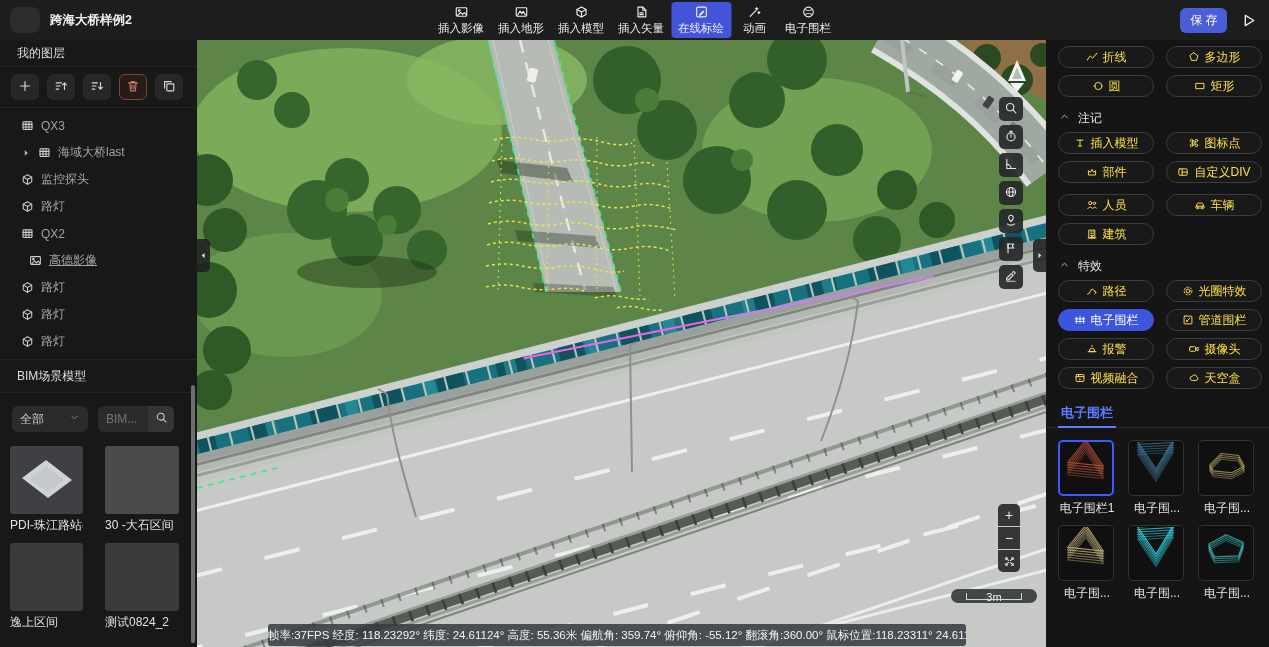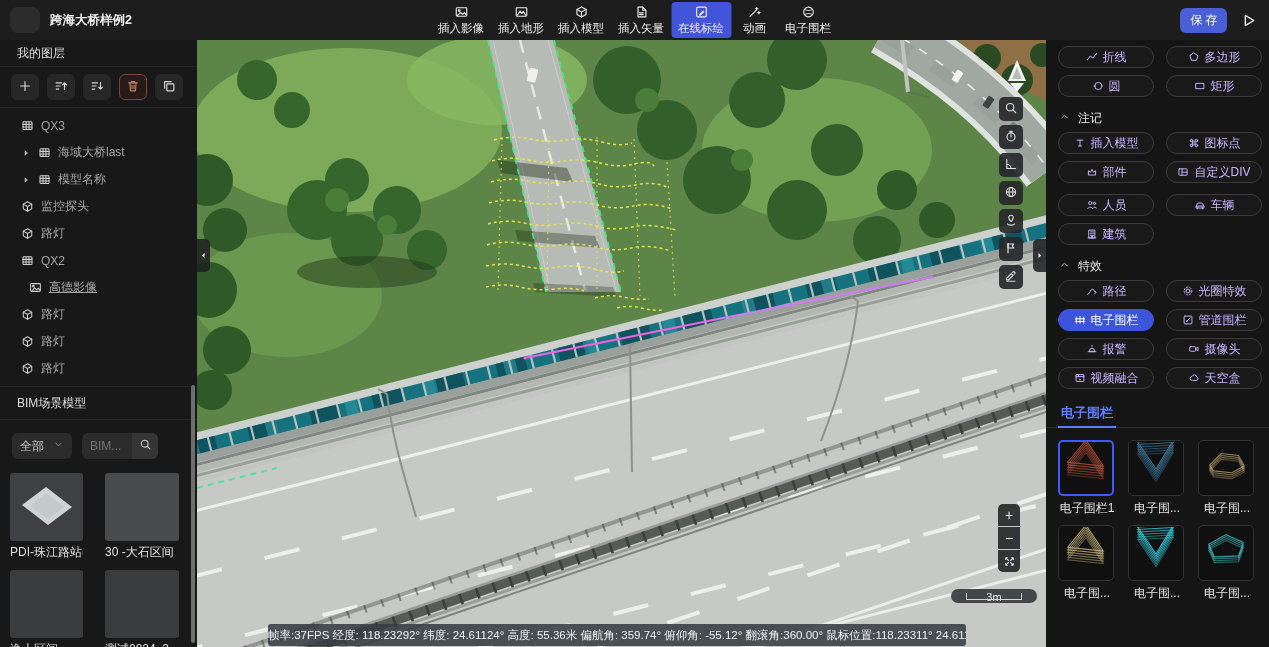--- a/index.html
+++ b/index.html
@@ -24,39 +24,39 @@
   .lp-toolbar { display:flex; gap:8px; padding:7px 11px; border-bottom:1px solid #262626; }
   .lbtn { width:28px; height:26px; background:#272727; border:1px solid #272727; border-radius:6px; color:#d9d9d9; display:flex; align-items:center; justify-content:center; cursor:pointer; padding:0; }
   .lbtn svg { width:14px; height:14px; }
   .lbtn.danger { border-color:#7c4437; background:#271b18; color:#c97b66; }
   .lp-tree { padding:4px 0; border-bottom:1px solid #262626; }
   .trow { height:27px; display:flex; align-items:center; gap:7px; color:#a3a3a3; cursor:pointer; }
   .trow .caret { display:flex; color:#b5b5b5; } .trow .caret svg { width:10px; height:10px; }
   .trow .licon { display:flex; color:#cdcdcd; } .trow .licon svg { width:13px; height:13px; }
   .lp-header2 { height:33px; line-height:33px; padding-left:17px; border-bottom:1px solid #262626; color:#dedede; }
   .lp-controls { display:flex; gap:10px; padding:13px 12px 2px; }
-  .lp-select { width:60px; height:26px; background:#2b2b2b; border-radius:6px; display:flex; align-items:center; justify-content:space-between; padding:0 8px; color:#c9c9c9; cursor:pointer; }
+  .lp-select { width:76px; height:26px; background:#2b2b2b; border-radius:6px; display:flex; align-items:center; justify-content:space-between; padding:0 8px; color:#c9c9c9; cursor:pointer; }
   .lp-select svg { width:11px; height:11px; color:#8a8a8a; }
   .lp-search { width:76px; height:26px; display:flex; background:#2b2b2b; border-radius:6px; overflow:hidden; }
   .lp-search input { width:50px; background:transparent; border:none; color:#ddd; font-size:12px; padding-left:8px; outline:none; }
   .lp-search input::placeholder { color:#757575; }
   .lp-search button { width:26px; background:#353535; border:none; color:#cfcfcf; display:flex; align-items:center; justify-content:center; cursor:pointer; }
   .lp-search button svg { width:13px; height:13px; }
   .lp-grid { display:grid; grid-template-columns:73px 74px; column-gap:22px; row-gap:9px; padding:12px 0 0 10px; }
   .bim-tile { width:100%; height:68px; border-radius:3px; background:#3a3b3c; overflow:hidden; cursor:pointer; }
   .bim-tile.bg-plane { background:#3f4043; } .bim-tile.bg-gray { background:#4a4b4d; }
   .bim-label { font-size:12px; color:#e2e2e2; margin-top:3px; white-space:nowrap; overflow:hidden; width:100%; }
   .lp-scroll { position:absolute; right:2px; top:345px; width:4px; height:258px; background:#6e6e6e; border-radius:2px; }
 
   
   .right-panel { position:absolute; top:40px; right:0; width:223px; height:607px; background:#151515; color:#e4e4e4; font-size:12px; overflow:hidden; z-index:20; padding-top:4px; }
   .rp-sec-head { height:24px; display:flex; align-items:center; gap:8px; padding-left:13px; color:#e6e6e6; cursor:pointer; }
   .rp-sec-head svg { width:11px; height:11px; color:#bdbdbd; }
   .rp-items { display:grid; grid-template-columns:96px 96px; gap:7px 12px; padding:2px 0 9px 12px; }
-  .pill { height:22px; border:1px solid #3b3b3b; border-radius:11px; background:rgba(255,255,255,0.02); color:#c4b5fd; font-size:12px; display:flex; align-items:center; justify-content:center; gap:5px; cursor:pointer; padding:0; }
+  .pill { height:22px; border:1px solid #3b3b3b; border-radius:11px; background:rgba(255,255,255,0.02); color:#fde047; font-size:12px; display:flex; align-items:center; justify-content:center; gap:5px; cursor:pointer; padding:0; }
   .pill .picon { display:flex; } .pill .picon svg { width:12px; height:12px; }
   .pill.active { background:#3c55dc; border-color:#3c55dc; color:#fff; }
   .rp-tab-row { margin-top:4px; padding-left:12px; border-bottom:1px solid #2a2a2a; height:26px; }
   .rp-tab { color:#5f7bff; font-weight:bold; font-size:13px; display:inline-block; height:26px; line-height:22px; border-bottom:2px solid #5f7bff; padding:0 3px; cursor:pointer; }
   .gal { display:grid; grid-template-columns:repeat(3,58px); column-gap:12px; row-gap:8px; padding:12px 0 0 12px; }
   .gitem { cursor:pointer; }
   .gtile { width:56px; height:56px; background:#101010; border:1px solid #333; border-radius:5px; display:flex; align-items:center; justify-content:center; overflow:hidden; }
   .gtile.selected { border:2px solid #3d5afe; }
   .glabel { font-size:12px; color:#e2e2e2; margin-top:4px; width:58px; white-space:nowrap; overflow:hidden;text-align:center; }
 
@@ -216,34 +216,20 @@
           </span>
           <span class="licon">
             <svg viewBox="0 0 16 16" fill="none" stroke="currentColor" stroke-width="1.3" stroke-linecap="round" stroke-linejoin="round">
               <rect x="2.5" y="3.5" width="11" height="9.5" rx="1"></rect>
               <path d="M6.2 3.5v9.5M9.8 3.5v9.5M2.5 6.6h11M2.5 9.8h11"></path>
             </svg>
           </span>
           <span>海域大桥last</span>
         </div>
         <div class="trow" style="padding-left: 21px;">
-          <span class="caret">
-            <svg viewBox="0 0 16 16" fill="none" stroke="currentColor" stroke-width="1.3" stroke-linecap="round" stroke-linejoin="round">
-              <path d="M6 3.5L11 8l-5 4.5z" fill="currentColor" stroke="none"></path>
-            </svg>
-          </span>
-          <span class="licon">
-            <svg viewBox="0 0 16 16" fill="none" stroke="currentColor" stroke-width="1.3" stroke-linecap="round" stroke-linejoin="round">
-              <rect x="2.5" y="3.5" width="11" height="9.5" rx="1"></rect>
-              <path d="M6.2 3.5v9.5M9.8 3.5v9.5M2.5 6.6h11M2.5 9.8h11"></path>
-            </svg>
-          </span>
-          <span>模型名称</span>
-        </div>
-        <div class="trow" style="padding-left: 21px;">
           <span class="licon">
             <svg viewBox="0 0 16 16" fill="none" stroke="currentColor" stroke-width="1.3" stroke-linecap="round" stroke-linejoin="round">
               <path d="M8 2.2l5.2 2.9v5.8L8 13.8 2.8 10.9V5.1z"></path>
               <path d="M2.8 5.1L8 8l5.2-2.9M8 8v5.8"></path>
             </svg>
           </span>
           <span>监控探头</span>
         </div>
         <div class="trow" style="padding-left: 21px;">
           <span class="licon">

